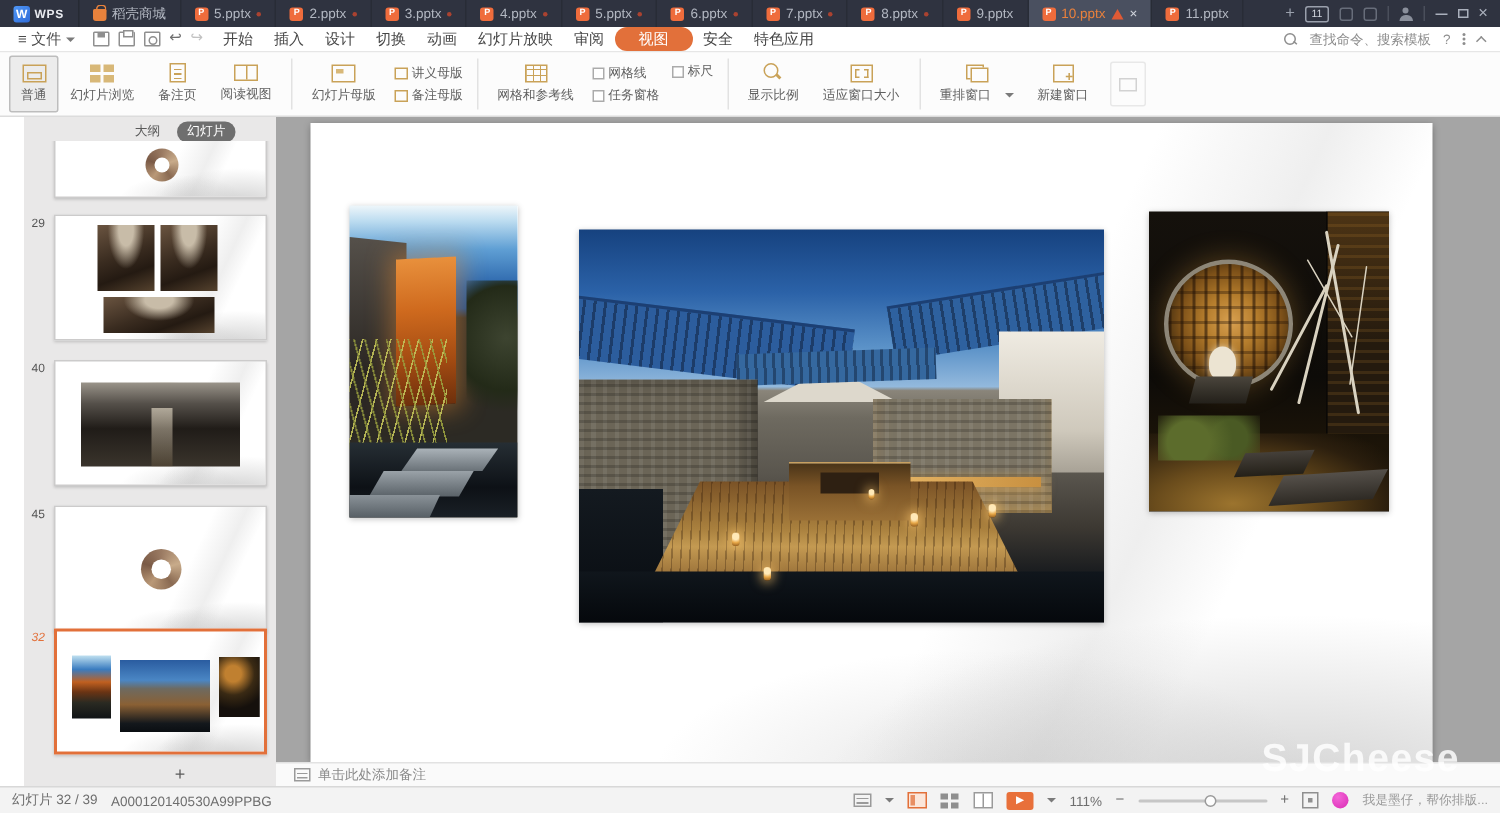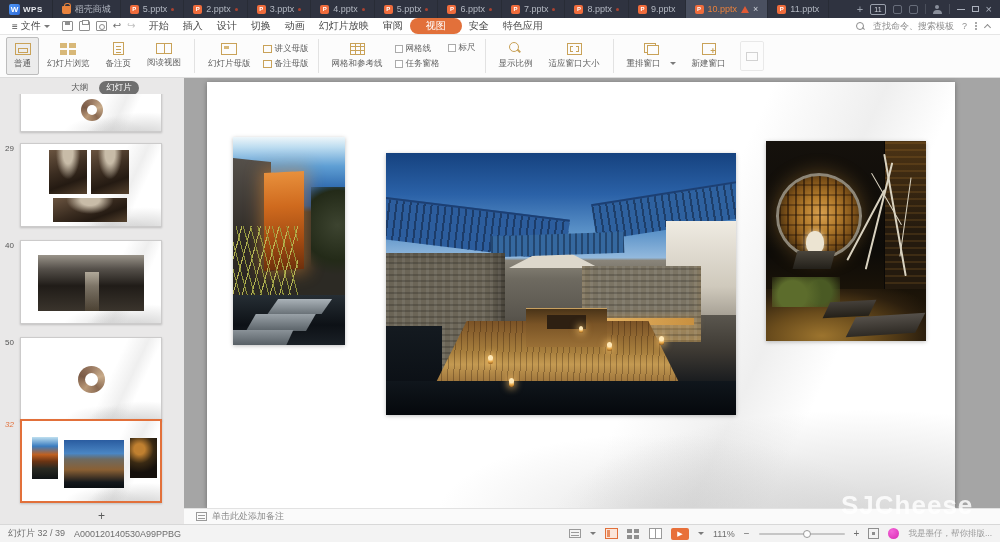--- a/index.html
+++ b/index.html
@@ -87,21 +87,21 @@
   .gi-arrange::after{content:'';position:absolute;right:0;bottom:0;width:10px;height:8px;border:1px solid #c9a258;background:#fcfcfc;}
   .gi-newwin{width:14px;height:12px;}
   .gi-newwin::after{content:'+';position:absolute;right:-1px;bottom:-2px;color:#c9a258;font-size:9px;font-weight:bold;}
   .rstack{display:flex;flex-direction:column;gap:3px;justify-content:center;padding:0 4px;}
   .rrow{display:flex;align-items:center;gap:3px;font-size:8.5px;color:#5f5f5f;white-space:nowrap;}
   .cbx{width:8px;height:8px;border:1px solid #ababab;background:#fff;flex:none;}
   .caret{width:0;height:0;border-left:3px solid transparent;border-right:3px solid transparent;border-top:3px solid #7a7a7a;display:inline-block;}
   .rbtn-gray{width:24px;height:30px;border:1px solid #d8d8d8;border-radius:2px;opacity:.55;margin-left:6px;display:flex;align-items:center;justify-content:center;}
   .rbtn-gray i{width:12px;height:9px;border:1px solid #b0b0b0;display:block;}
   
-  .panel{position:absolute;top:78px;left:0;width:209px;bottom:18px;background:#e9e8e8;border-right:6px solid #0ea5e9;}
+  .panel{position:absolute;top:78px;left:16px;width:209px;bottom:18px;background:#e9e8e8;border-right:1px solid #0ea5e9;}
   .panel-tabs{position:absolute;top:3px;left:0;right:0;display:flex;justify-content:center;gap:4px;font-size:8.5px;align-items:center;}
   .ptab{padding:1px 7px;color:#5a5a5a;}
   .ptab.active{background:#6f6f6f;color:#fff;border-radius:8px;}
   .thumb-area{position:absolute;top:16px;left:0;right:0;bottom:16px;overflow:hidden;}
   .snum{position:absolute;left:5px;font-size:8px;color:#555;}
   .snum.sel{color:#e2703a;font-style:italic;}
   .scard{position:absolute;left:20px;width:142px;height:84px;background:#fff;border:1px solid #cccbcb;
     box-shadow:0 1px 2px rgba(0,0,0,.18);overflow:hidden;}
   .scard.sel{border:2px solid #e2703a;}
   .marble{position:absolute;inset:0;background:
@@ -434,21 +434,21 @@
     </div>
 
     <span class="snum" style="top:147px;">40</span>
     <div class="scard" style="top:146px;">
       <div class="marble"></div>
       <div class="mini mi-int2" style="left:17px;top:14px;width:106px;height:56px;">
         <div class="mi-aisle"></div>
       </div>
     </div>
 
-    <span class="snum" style="top:244px;">50</span>
+    <span class="snum" style="top:244px;">45</span>
     <div class="scard" style="top:243px;">
       <div class="marble"></div>
       <div class="ring" style="left:57px;top:28px;width:27px;height:27px;"></div>
     </div>
 
     <span class="snum sel" style="top:326px;">32</span>
     <div class="scard sel" style="top:325px;">
       <div class="marble"></div>
       <div class="mini mi-p1" style="left:10px;top:16px;width:26px;height:42px;"></div>
       <div class="mini mi-p2" style="left:42px;top:19px;width:60px;height:48px;"></div>

